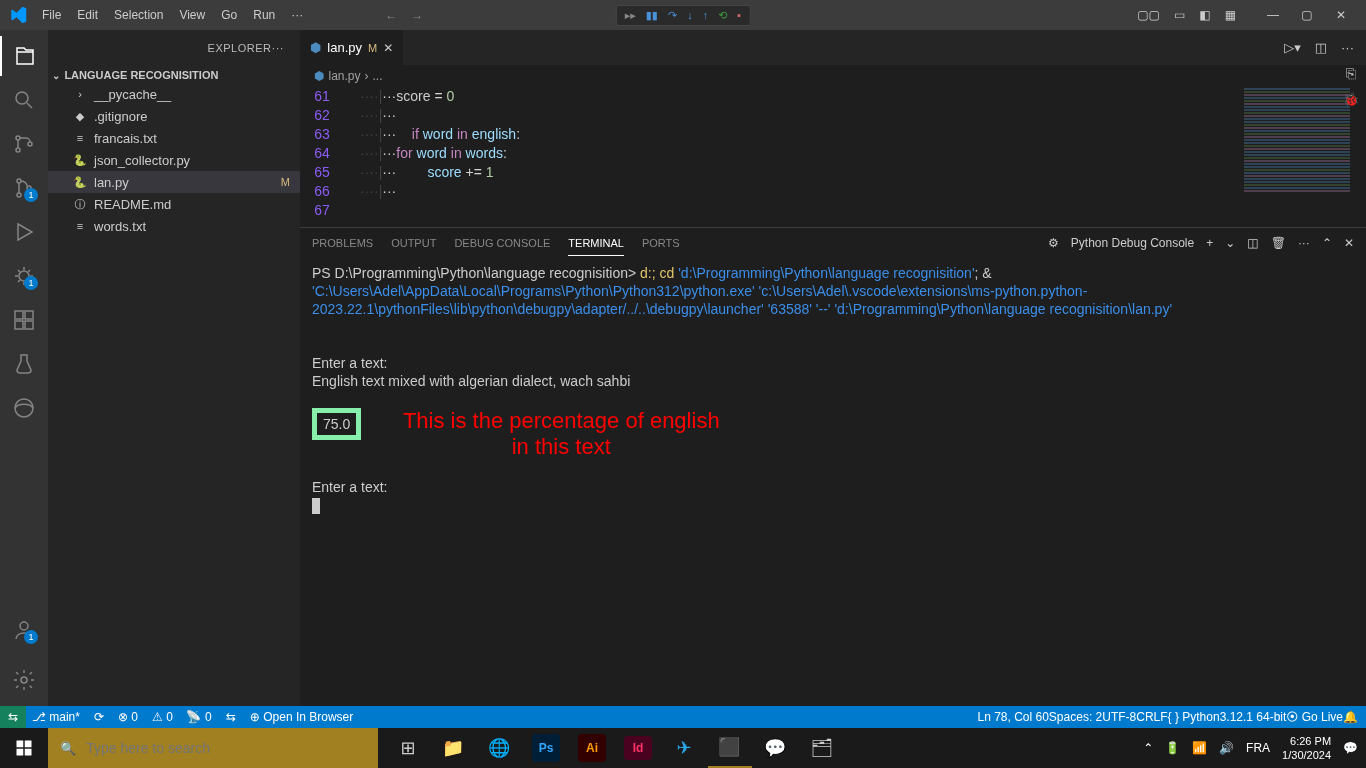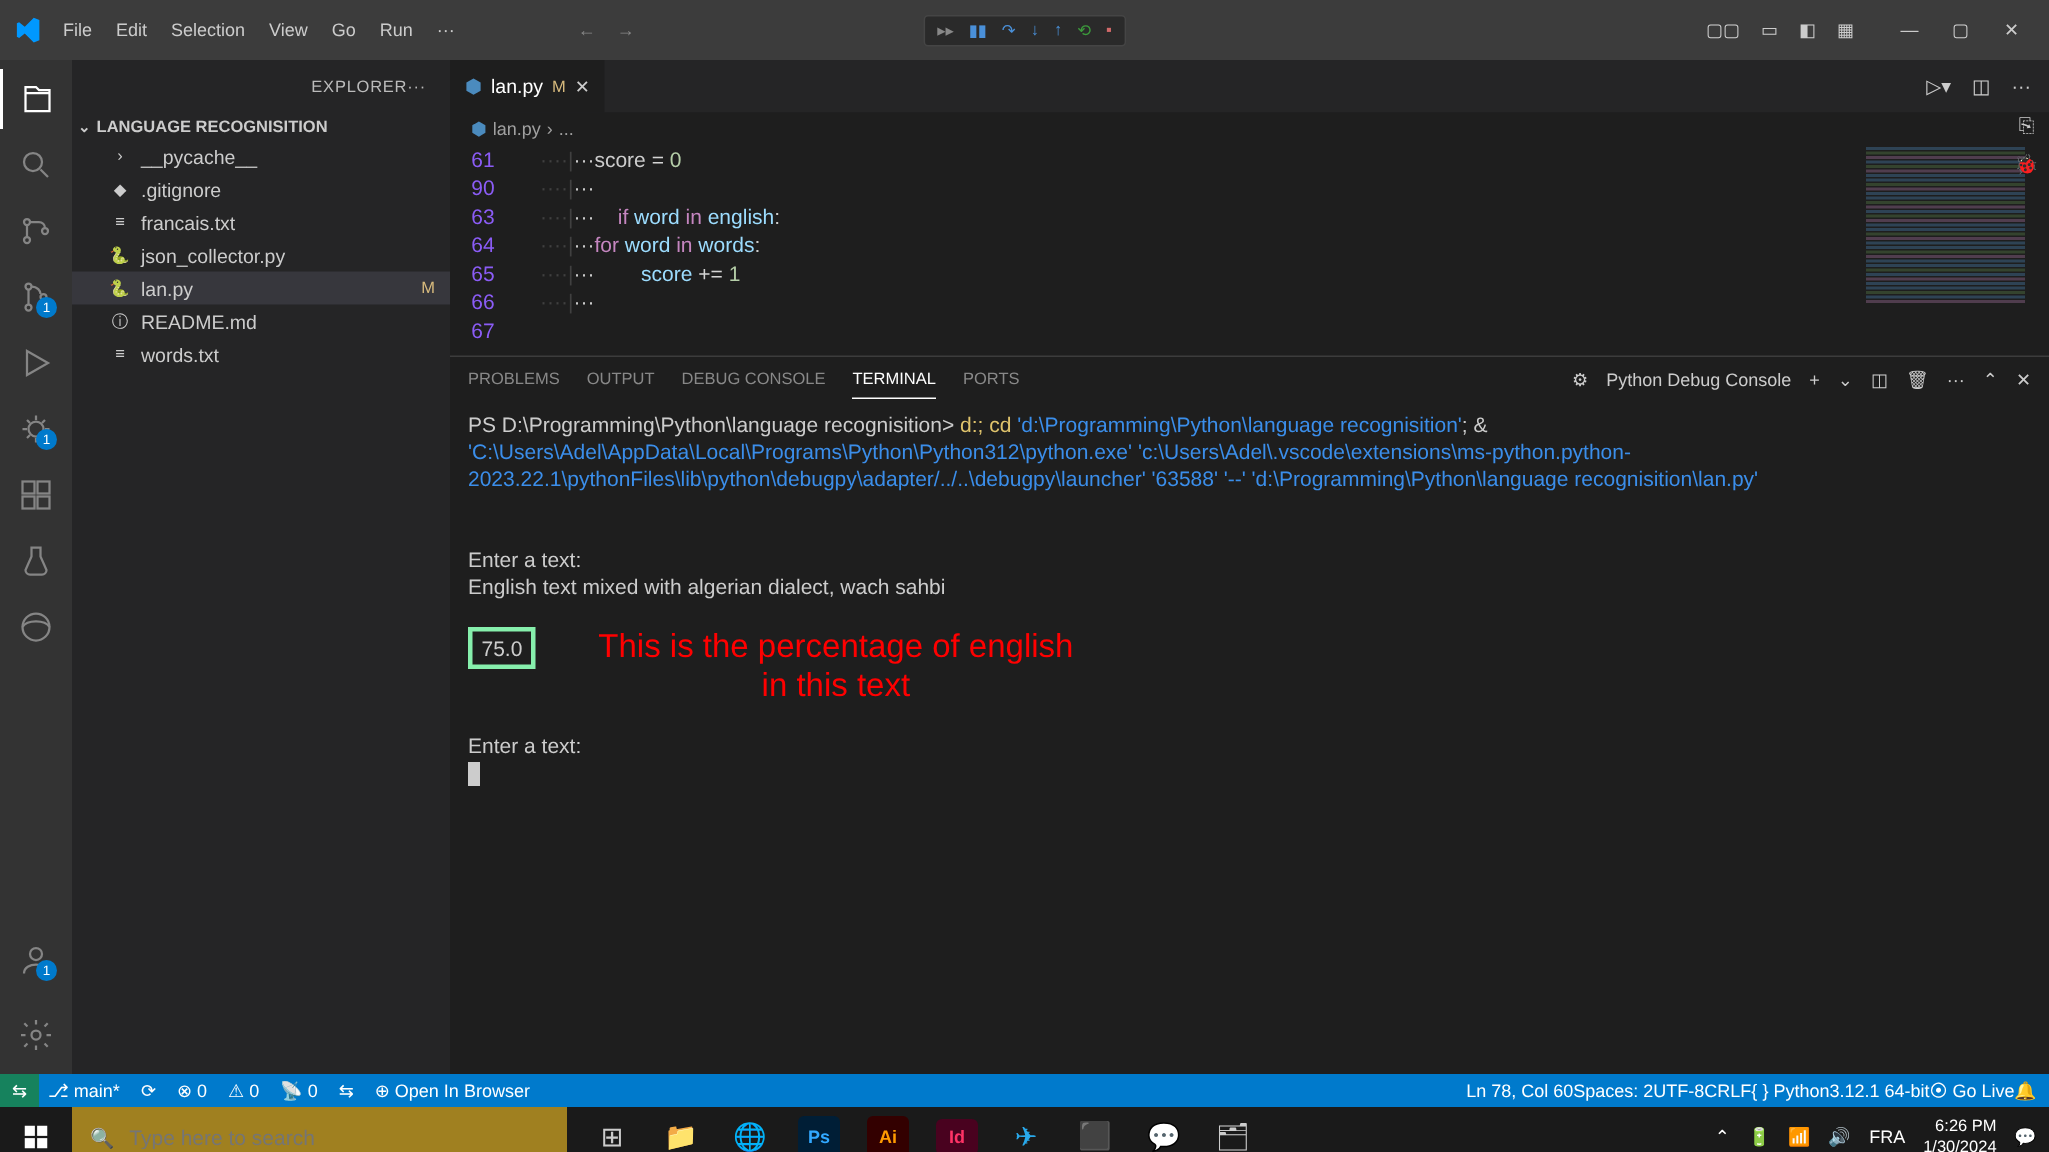--- a/index.html
+++ b/index.html
@@ -1,19 +1,19 @@
 <!DOCTYPE html>
 <html><head>
 <meta charset="utf-8">
 <style>
 * { margin:0; padding:0; box-sizing:border-box; font-family:"Segoe UI",sans-serif; }
 body { width:1366px; height:768px; background:#1e1e1e; color:#cccccc; overflow:hidden; font-size:13px; position:relative; }
 
 
-.titlebar { height:40px; background:#3c3c3c; display:flex; align-items:center; color:#cccccc; font-size:12px; }
+.titlebar { height:30px; background:#3c3c3c; display:flex; align-items:center; color:#cccccc; font-size:12px; }
 .titlebar .logo { width:35px; display:flex; align-items:center; justify-content:center; }
 .titlebar .menus { display:flex; gap:2px; }
 .titlebar .menus span { padding:4px 7px; cursor:pointer; }
 .titlebar .nav-arrows { display:flex; gap:14px; margin-left:75px; color:#888; }
 .titlebar .center-controls { position:absolute; left:50%; transform:translateX(-50%); display:flex; gap:10px; background:#2a2a2a; padding:3px 8px; border-radius:3px; border:1px solid #454545;}
 .titlebar .center-controls span { color:#888; cursor:pointer; font-size:11px; }
 .titlebar .right-controls { margin-left:auto; display:flex; align-items:center; gap:14px; padding-right:8px; }
 .titlebar .right-controls span { cursor:pointer; color:#ccc; }
 .titlebar .win-controls { display:flex; gap:0; margin-left:6px;}
 .titlebar .win-controls span { width:34px; text-align:center; padding:6px 0;}
@@ -65,21 +65,21 @@
 
 
 .panel { height:calc(100% - 35px - 22px - 140px); border-top:1px solid #3c3c3c; display:flex; flex-direction:column; }
 .panel-tabs { height:30px; display:flex; align-items:center; padding:0 12px; gap:18px; font-size:11px; color:#888; background:#1e1e1e;}
 .panel-tabs span { cursor:pointer; padding:6px 0;}
 .panel-tabs span.active { color:#fff; border-bottom:1px solid #fff;}
 .panel-tabs .panel-right { margin-left:auto; display:flex; align-items:center; gap:12px; color:#ccc; font-size:12px;}
 .terminal { flex:1; padding:6px 12px; font-family:Consolas,monospace; font-size:14px; line-height:18px; color:#ccc; overflow:hidden; position:relative; background:#1e1e1e;}
 .terminal .cmd-yellow { color:#e0c46c; }
 .terminal .cmd-cyan { color:#3b8eea; }
-.terminal .highlight-box { border:3px solid #86efac; display:inline-block; padding:2px 6px; }
+.terminal .highlight-box { border:5px solid #86efac; display:inline-block; padding:2px 6px; }
 .terminal .red-annot { color:#ff0000; font-family:Arial,sans-serif; font-size:22px; display:inline-block; vertical-align:top;}
 .terminal .cursor-block { display:inline-block; width:8px; height:16px; background:#ccc; vertical-align:middle;}
 .terminal-sidebar-icons { position:absolute; right:0; top:30px; width:30px; display:flex; flex-direction:column; gap:10px; align-items:center; color:#ccc; padding-top:6px;}
 
 
 .statusbar { height:22px; background:#007acc; color:#fff; display:flex; align-items:center; font-size:12px; padding:0 8px; gap:14px;}
 .statusbar .remote { background:#16825d; height:22px; margin:-0px -8px 0 -8px; padding:0 8px; display:flex; align-items:center;}
 .statusbar .sb-right { margin-left:auto; display:flex; align-items:center;}
 .statusbar span { cursor:pointer; }
 
@@ -276,21 +276,21 @@
     </div>
     <div class="breadcrumbs">
       <span style="color:#4b8bbe">⬢</span>
       <span>lan.py</span>
       <span>›</span>
       <span>...</span>
     </div>
     <div class="code-area" style="height:140px">
       <div class="gutter" id="gutter">
           <div>61</div>
-          <div>90</div>
+          <div>62</div>
           <div>63</div>
           <div>64</div>
           <div>65</div>
           <div>66</div>
           <div>67</div>
         </div>
       <div class="code-lines" id="code-lines">
           <div class="line"><span class="indent-guide">····</span><span class="indent-guide">|</span>···score <span class="op">=</span> <span class="num">0</span></div>
           <div class="line"><span class="indent-guide">····</span><span class="indent-guide">|</span>···</div>
           <div class="line"><span class="indent-guide">····</span><span class="indent-guide">|</span>···    <span class="kw">if</span> <span class="var">word</span> <span class="kw">in</span> <span class="var">english</span>:</div>

